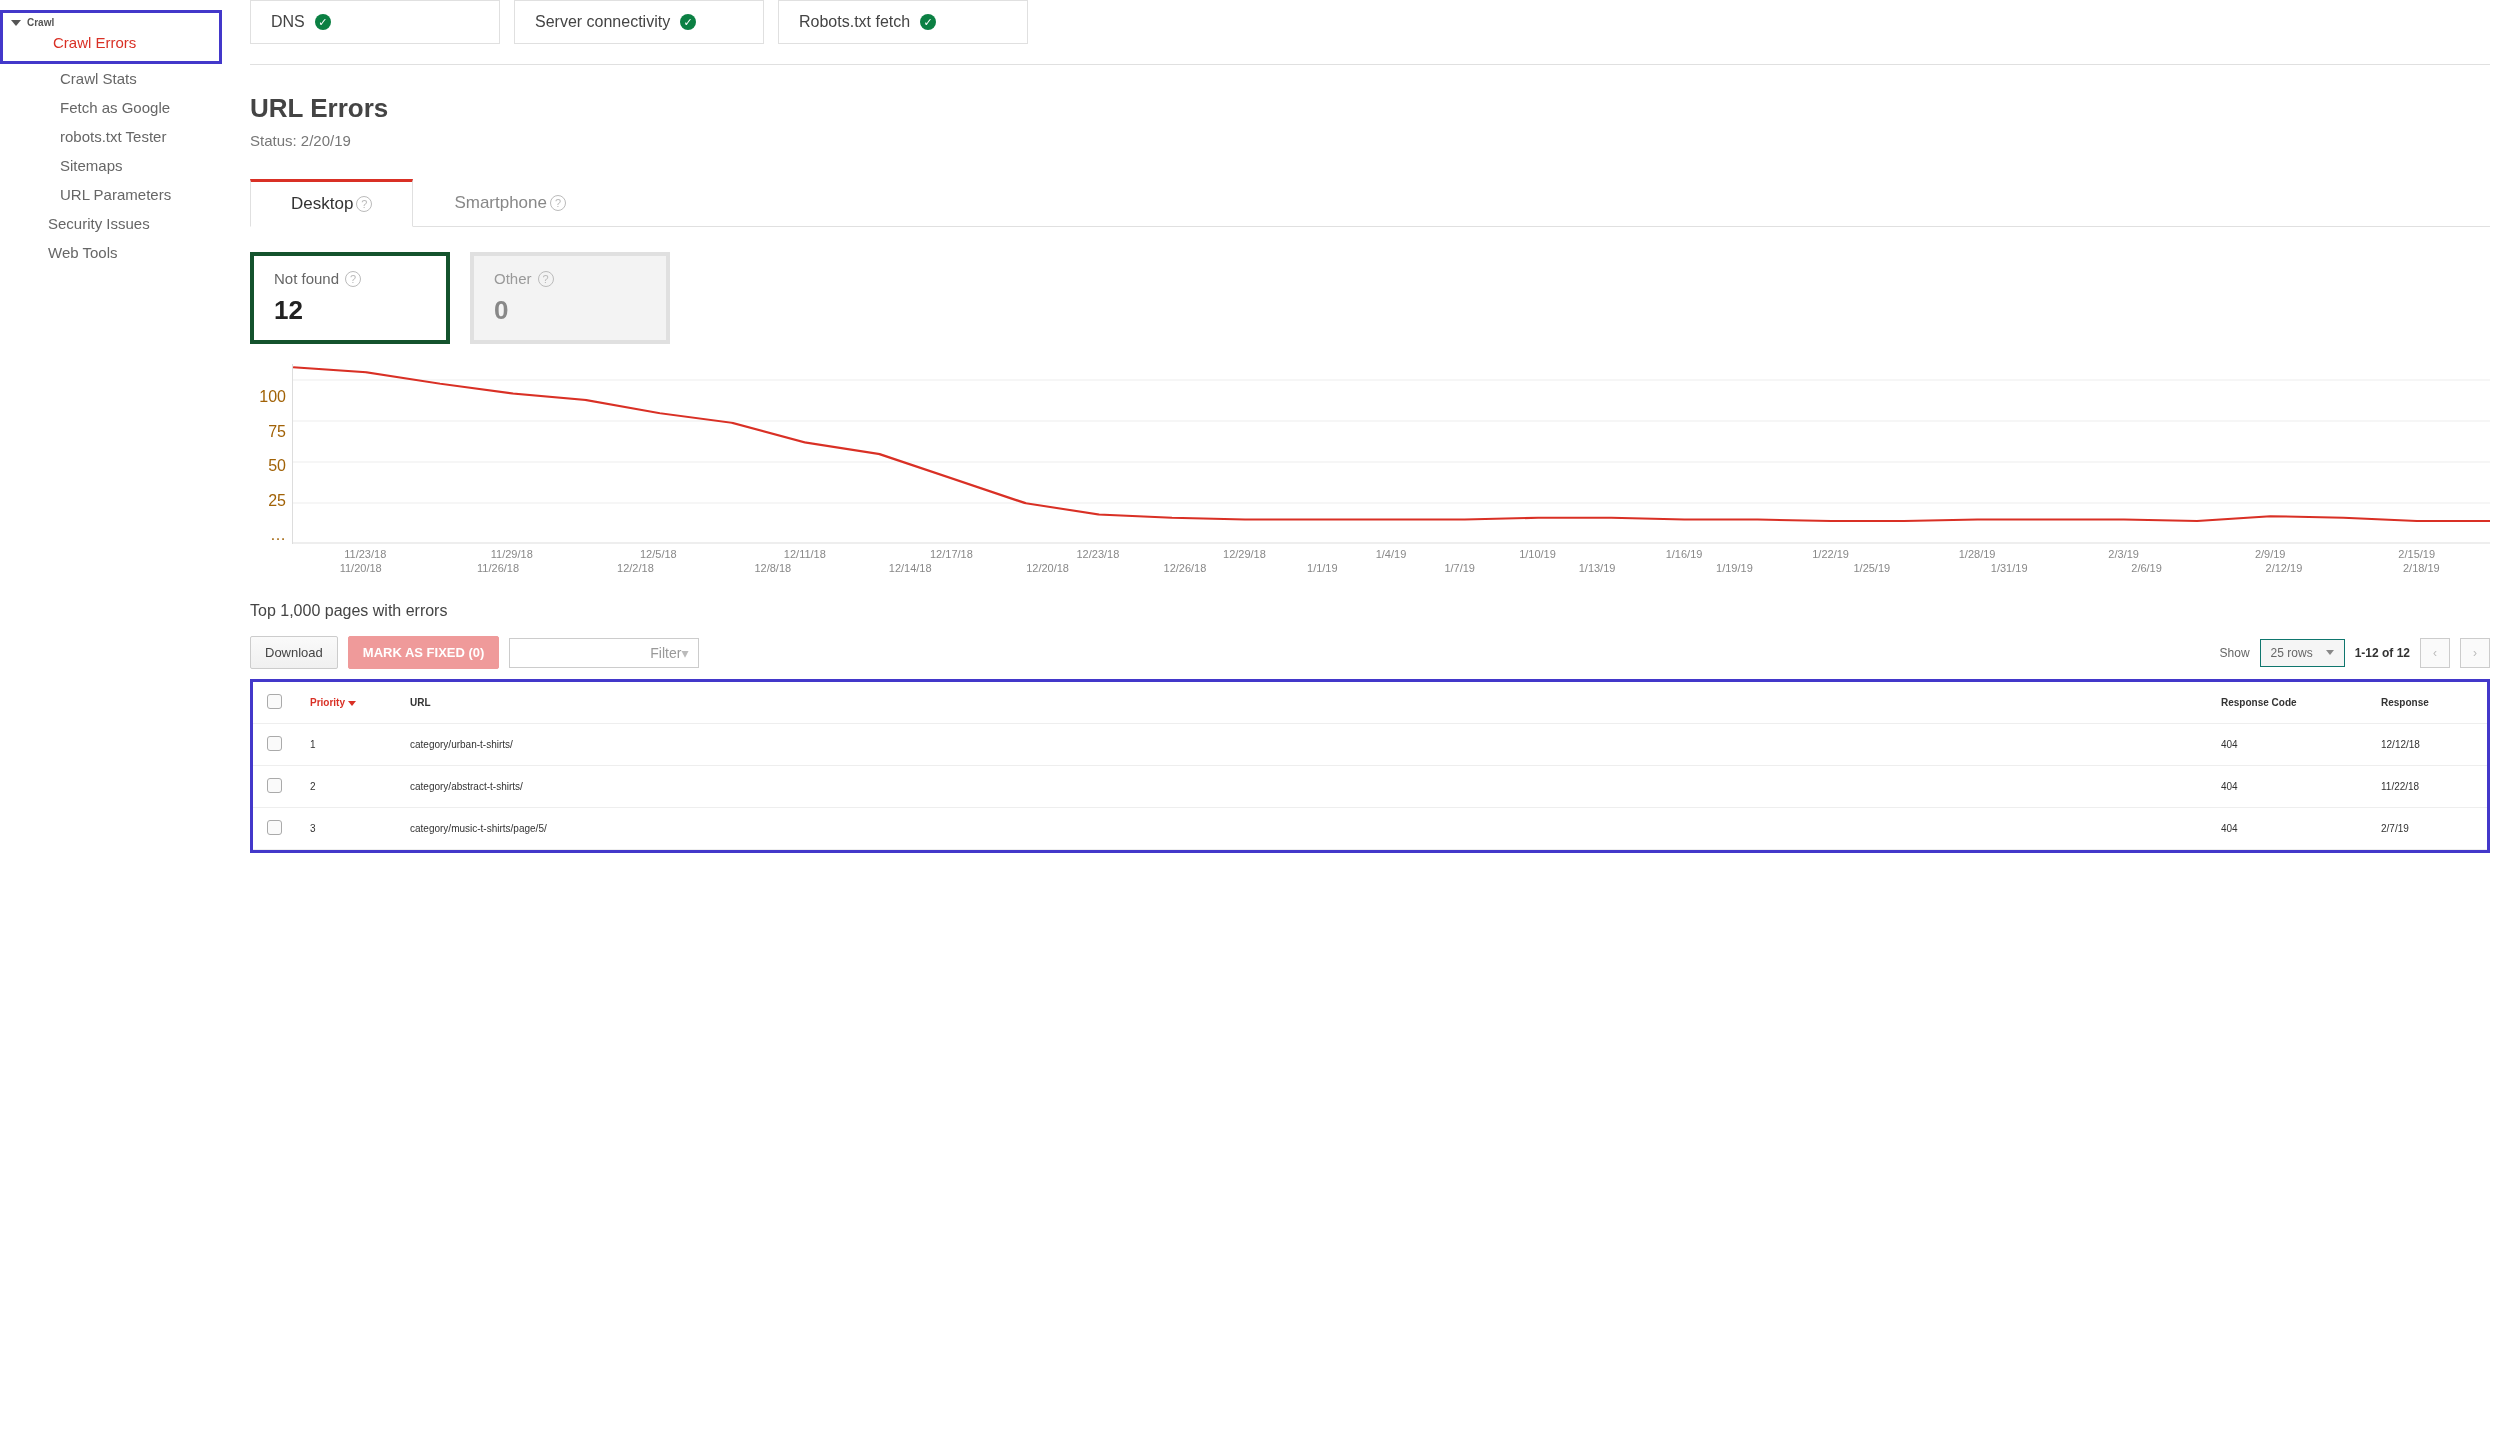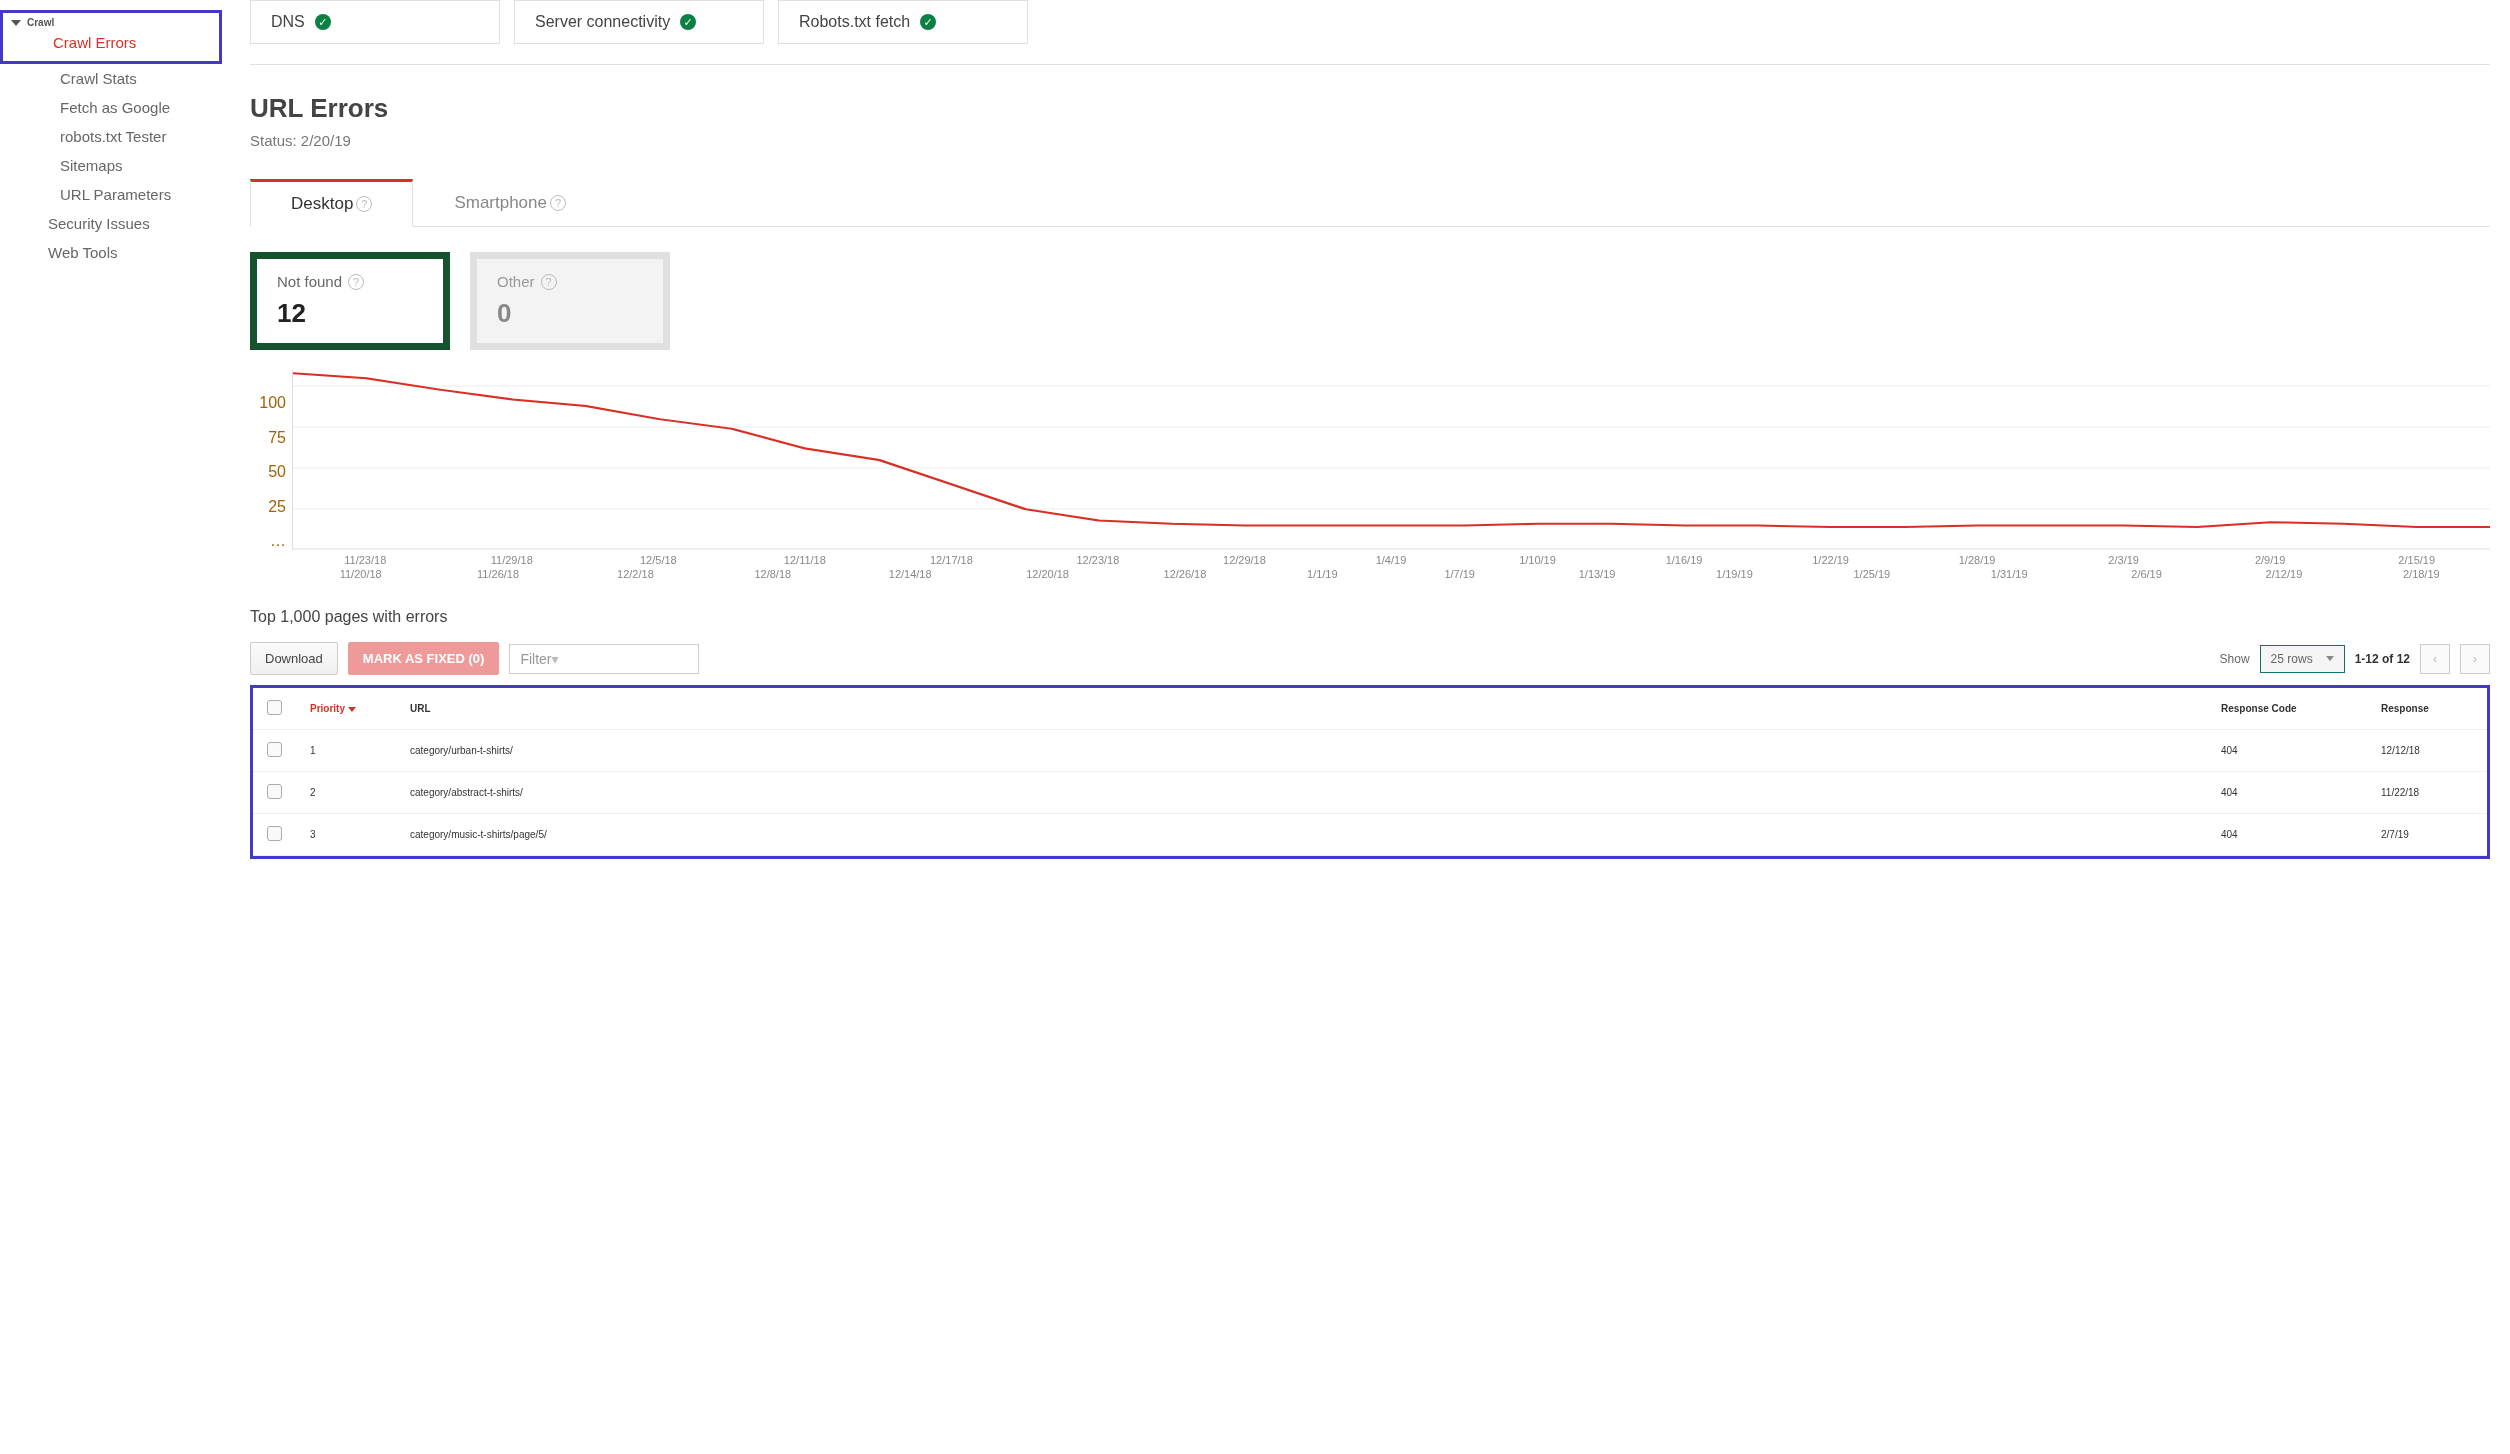--- a/index.html
+++ b/index.html
@@ -121,21 +121,21 @@
   justify-content: center;
   font-size: 11px;
   color: #bbb;
 }
 .error-tiles {
   display: flex;
   margin-top: 25px;
   gap: 20px;
 }
 .error-tile {
-  border: 7px solid #14532d;
+  border: 4px solid #14532d;
   padding: 14px 20px;
   width: 200px;
 }
 .error-tile.inactive {
   background: #f3f3f3;
   color: #888;
   border-color: #e0e0e0;
 }
 .error-tile-label {
   font-size: 15px;
@@ -214,21 +214,21 @@
   border-color: #ef9a9a;
   color: #fff;
   font-weight: bold;
 }
 .filter-box {
   border: 1px solid #ccc;
   padding: 6px 10px;
   width: 190px;
   display: flex;
   align-items: center;
-  justify-content: flex-start;
+  justify-content: flex-end;
   color: #999;
   background: #fff;
 }
 .controls-right {
   margin-left: auto;
   display: flex;
   align-items: center;
   gap: 10px;
   color: #666;
   font-size: 12px;

